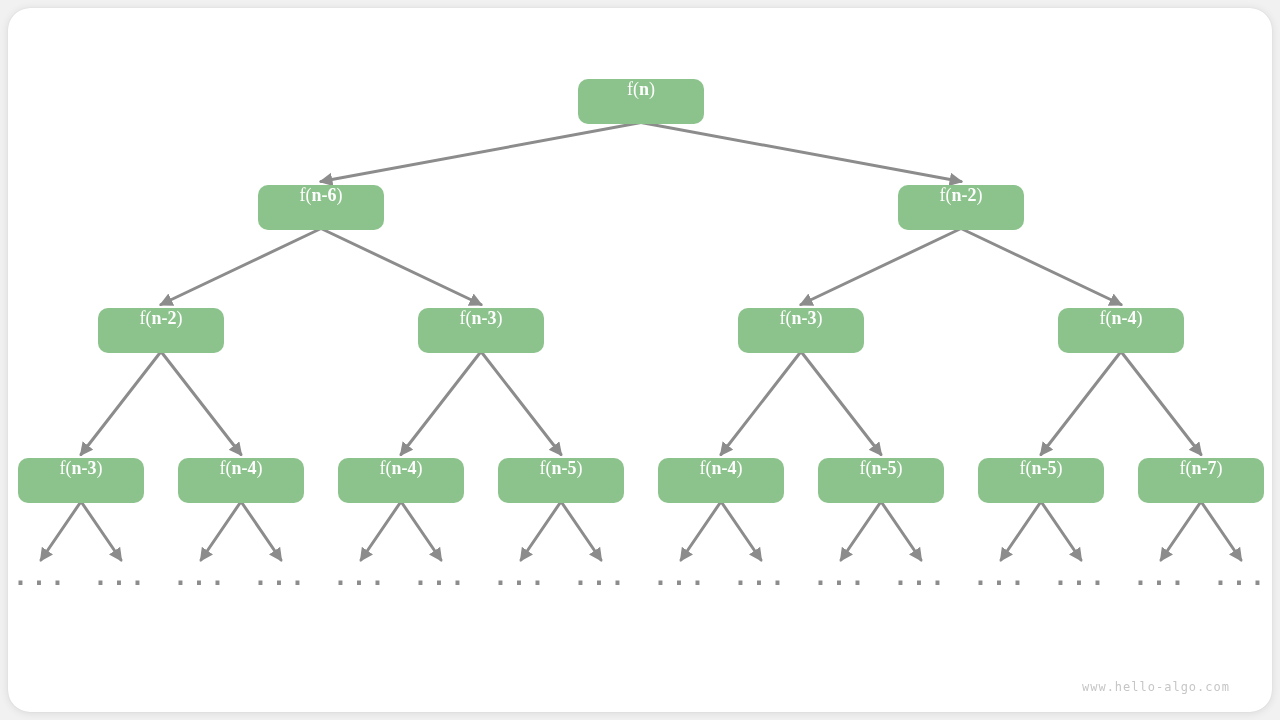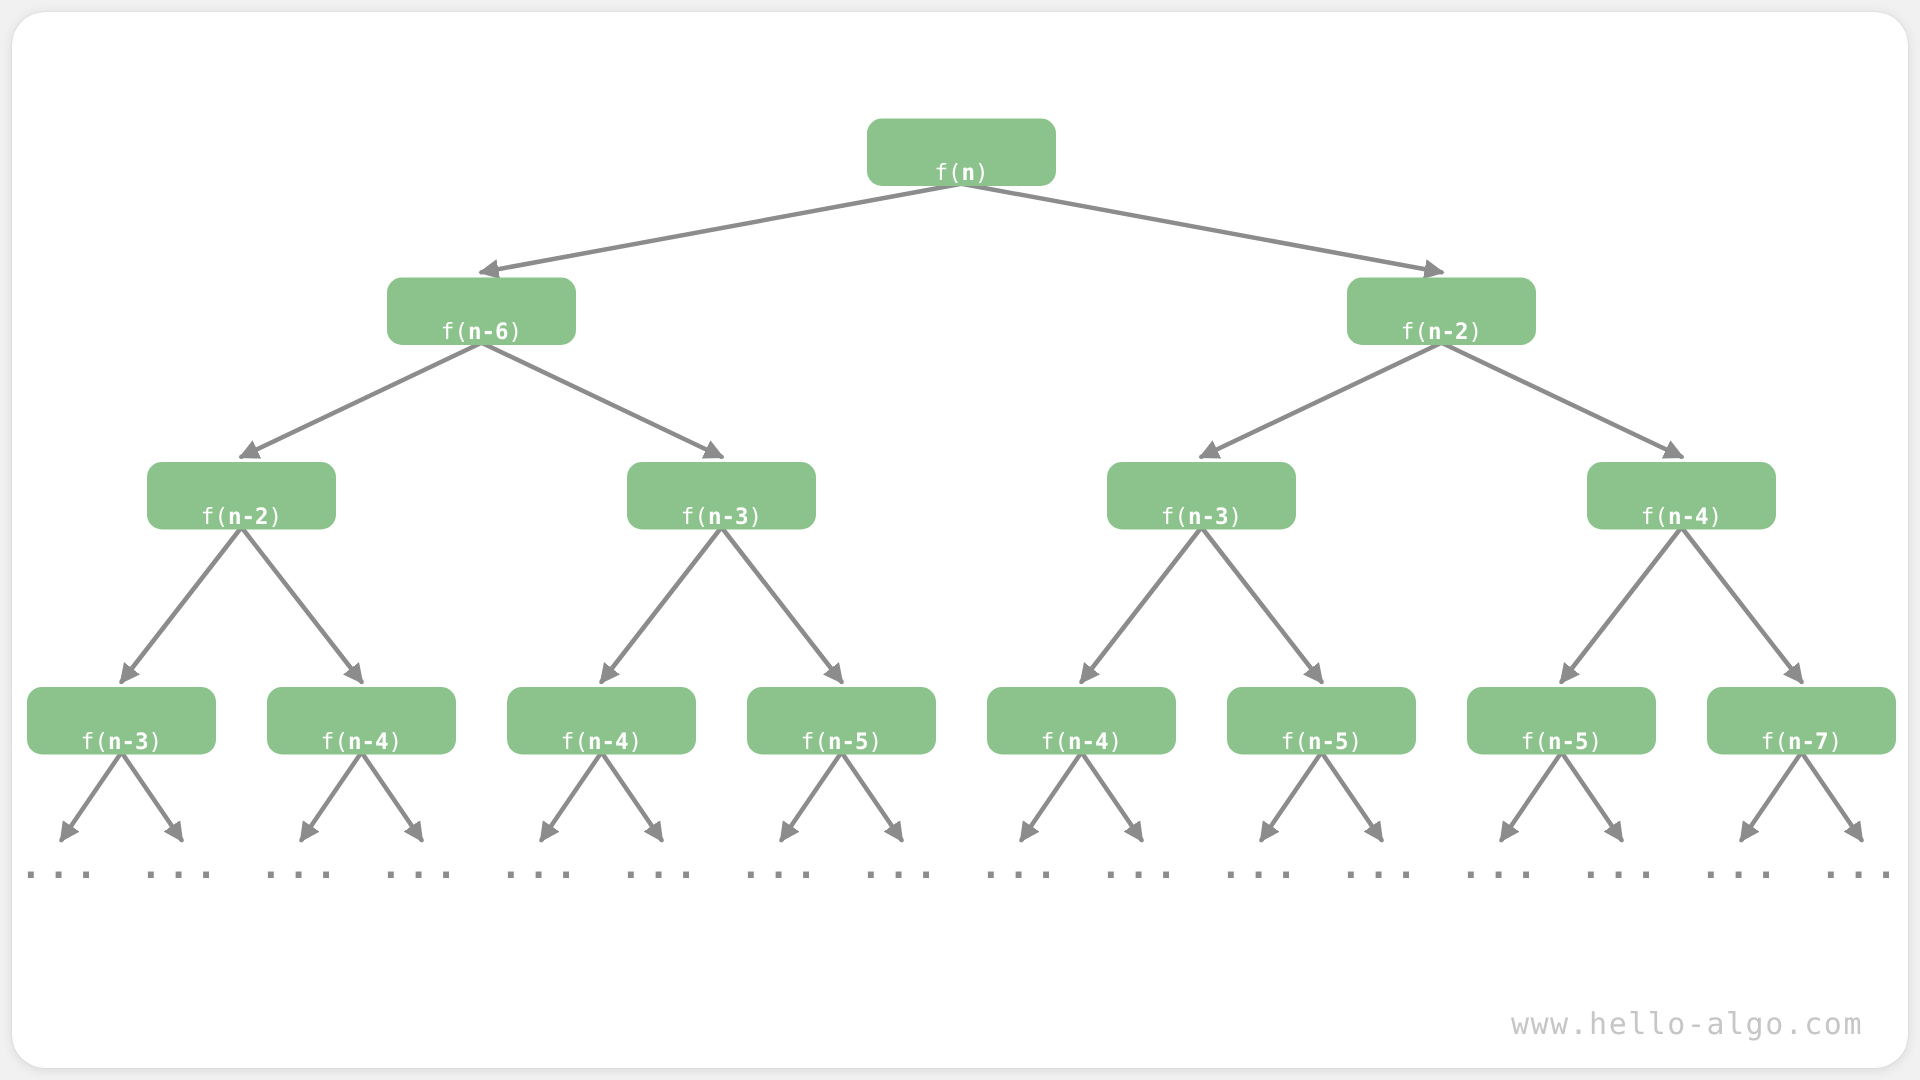--- a/index.html
+++ b/index.html
@@ -36,44 +36,45 @@
   svg.edges line{
     stroke:var(--arrow);
     stroke-width:3;
     stroke-linecap:round;
   }
   svg.edges .arrowhead-path{
     fill:var(--arrow);
   }
   .node{
     position:absolute;
-    display:flex;align-items:flex-end;justify-content:center;
+    display:flex;align-items:flex-start;justify-content:center;
     background:var(--node-fill);
     border-radius:10px;
     color:var(--node-text);
-    font-size:15px;
+    font-size:18px;
     font-weight:500;
     white-space:nowrap;
+    font-family:Liberation Serif, serif;
   }
   .node b{font-weight:800;}
   .dots{
     position:absolute;
     transform:translateX(-50%);
     color:var(--arrow);
     font-size:24px;
     font-weight:700;
     letter-spacing:4px;
     line-height:10px;
   }
   .watermark{
     position:absolute;
-    right:38px;
+    right:50px;
     bottom:26px;
     color:var(--muted);
-    font-size:20px;
+    font-size:12px;
     letter-spacing:1px;
   }
 </style>
 </head>
 <body>
 
 <div class="stage">
   <div class="card"></div>
 
   <svg class="edges" viewBox="0 0 1280 720">

